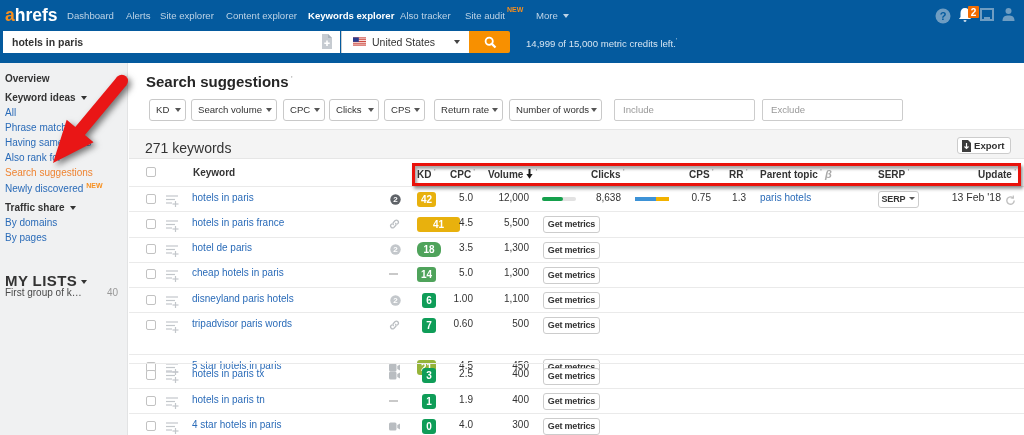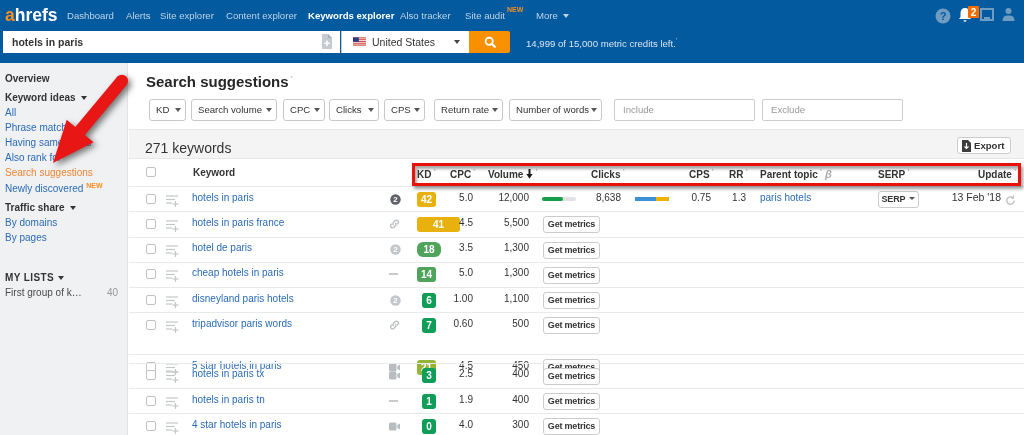--- a/index.html
+++ b/index.html
@@ -123,21 +123,21 @@
   <div class="sb hdr" style="top:30px;">Keyword ideas <span class="sbcaret"></span></div>
   <div class="sb lnk" style="top:45px;">All</div>
   <div class="sb lnk" style="top:60px;">Phrase match</div>
   <div class="sb lnk" style="top:75px;">Having same terms</div>
   <div class="sb lnk" style="top:90px;">Also rank for</div>
   <div class="sb act" style="top:105px;">Search suggestions</div>
   <div class="sb lnk" style="top:120px;">Newly discovered <span style="font-size:7px;font-weight:bold;color:#f78f1e;vertical-align:super;">NEW</span></div>
   <div class="sb hdr" style="top:140px;">Traffic share <span class="sbcaret"></span></div>
   <div class="sb lnk" style="top:155px;">By domains</div>
   <div class="sb lnk" style="top:170px;">By pages</div>
-  <div class="sb hdr" style="top:210px; font-size:10px; letter-spacing:0.4px;">MY LISTS<span class="sbcaret" style="margin-left:4px;"></span></div>
+  <div class="sb hdr" style="top:210px; font-size:15px; letter-spacing:0.4px;">MY LISTS<span class="sbcaret" style="margin-left:4px;"></span></div>
   <div class="sb" style="top:225px; color:#4a4a4a;">First group of k…</div>
   <div class="sb" style="top:225px; left:107px; color:#999;">40</div>
 </div>
 
 <div id="main"></div>
 <div id="title">Search suggestions<span class="tick">&nbsp;'</span></div>
 
 <div class="fbtn" style="left:149px; width:37px;">KD <span class="c"></span></div>
 <div class="fbtn" style="left:191px; width:86px;">Search volume <span class="c"></span></div>
 <div class="fbtn" style="left:283px; width:42px;">CPC <span class="c"></span></div>

